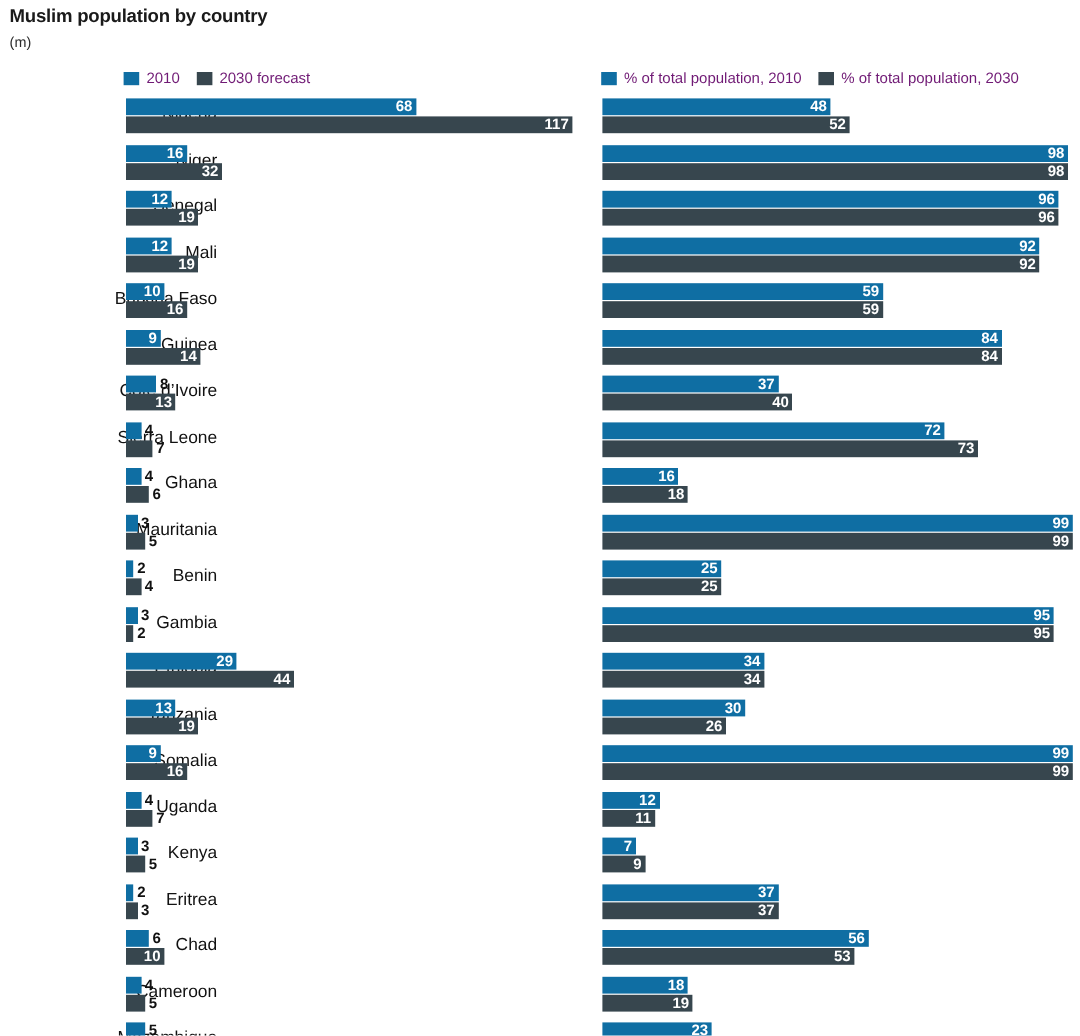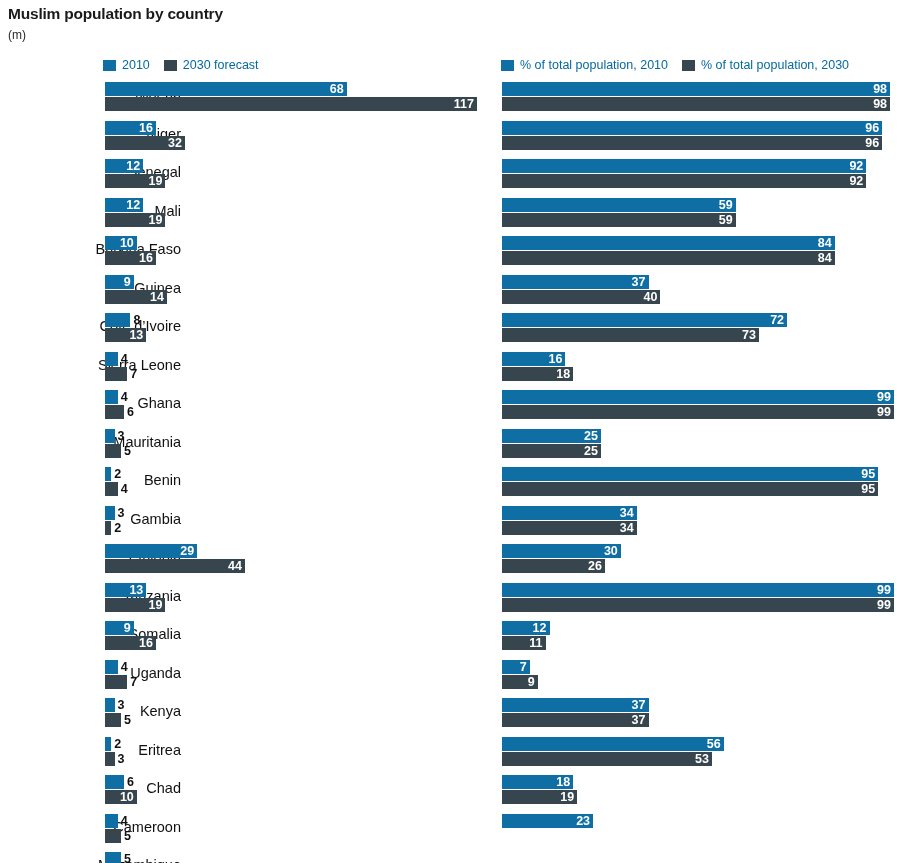--- a/index.html
+++ b/index.html
@@ -17,21 +17,21 @@
     letter-spacing: -0.2px;
   }
   .units {
     position: absolute; left: 8px; top: 28px;
     font-size: 12px; color: #2b2b2b;
   }
 
   .legend { position: absolute; display: flex; align-items: center; gap: 14px; }
   .legend-item { display: flex; align-items: center; gap: 6px; }
   .legend-swatch { width: 13px; height: 11px; display: inline-block; }
-  .legend-label { font-size: 12.5px; color: #0369a1; white-space: nowrap; }
+  .legend-label { font-size: 12.5px; color: #701a75; white-space: nowrap; }
 
   #legend-left  { left: 103px; top: 58px; }
   #legend-right { left: 501px; top: 58px; }
 
   .chart { position: absolute; top: 78px; }
   #chart-left  { left: 0px;   width: 492px; }
   #chart-right { left: 492px; width: 408px; }
 
   .row { position: relative; height: 38.5px; }
 
@@ -316,20 +316,30 @@
         <div class="bars">
           <div class="bar b2010" style="width: 15.8974px;">
             <span class="bar-value outside">5</span>
           </div>
         </div>
       </div>
     </div>
   <div class="chart" id="chart-right">
       <div class="row">
         <div class="bars">
+          <div class="bar b2010" style="width: 190.061px;">
+            <span class="bar-value inside">48</span>
+          </div>
+          <div class="bar b2030" style="width: 205.899px;">
+            <span class="bar-value inside">52</span>
+          </div>
+        </div>
+      </div>
+      <div class="row">
+        <div class="bars">
           <div class="bar b2010" style="width: 388.04px;">
             <span class="bar-value inside">98</span>
           </div>
           <div class="bar b2030" style="width: 388.04px;">
             <span class="bar-value inside">98</span>
           </div>
         </div>
       </div>
       <div class="row">
         <div class="bars">
@@ -379,21 +389,21 @@
           <div class="bar b2030" style="width: 158.384px;">
             <span class="bar-value inside">40</span>
           </div>
         </div>
       </div>
       <div class="row">
         <div class="bars">
           <div class="bar b2010" style="width: 285.091px;">
             <span class="bar-value inside">72</span>
           </div>
-          <div class="bar b2030" style="width: 257px;">
+          <div class="bar b2030" style="width: 313px;">
             <span class="bar-value inside">73</span>
           </div>
         </div>
       </div>
       <div class="row">
         <div class="bars">
           <div class="bar b2010" style="width: 63.3535px;">
             <span class="bar-value inside">16</span>
           </div>
           <div class="bar b2030" style="width: 71.2727px;">

